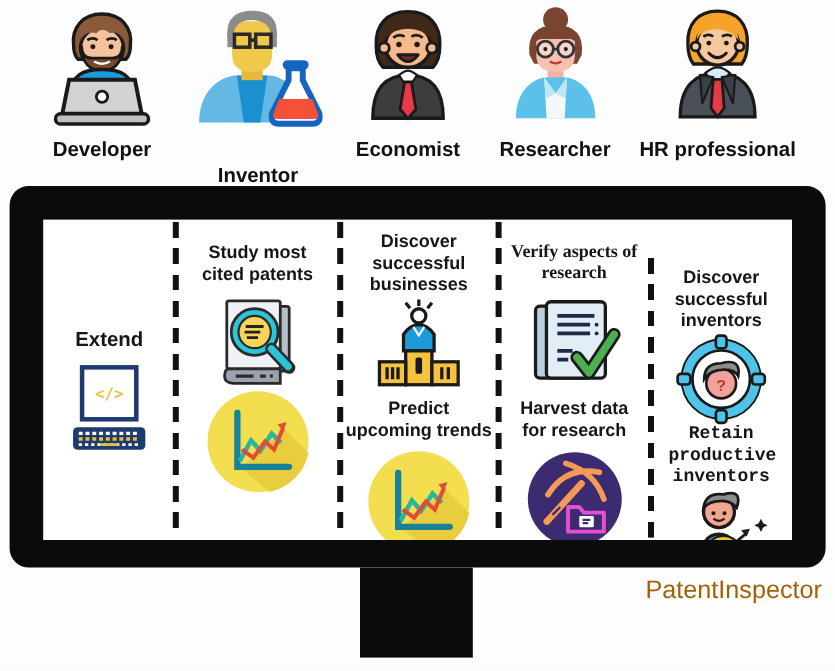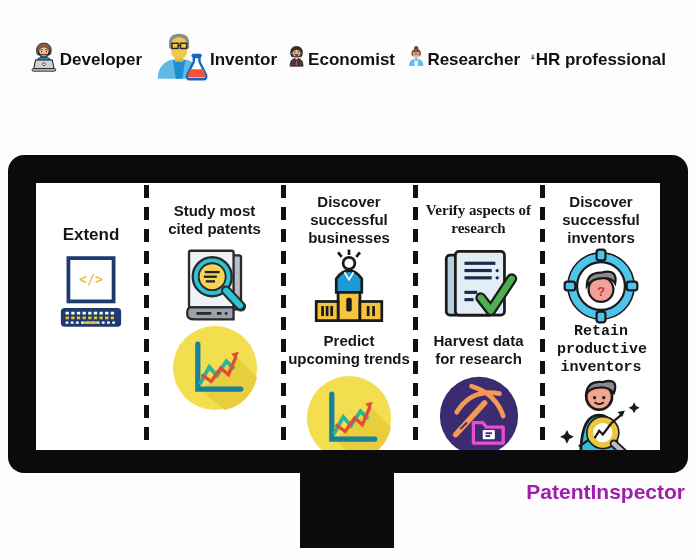--- a/index.html
+++ b/index.html
@@ -1,41 +1,41 @@
 <!DOCTYPE html>
 <html><head>
 <meta charset="utf-8">
 <style>
   html,body{margin:0;padding:0;background:#fff;}
   #stage{position:relative;width:696px;height:559px;background:#fdfdfd;overflow:hidden;
          font-family:"Liberation Sans",sans-serif;color:#1a1a1a;}
   
-  .persona{position:absolute;top:4px;display:flex;flex-direction:row;align-items:center;}
+  .persona{position:absolute;top:4px;display:flex;flex-direction:column;align-items:center;}
   .persona svg{display:block;}
   .persona-label{font-weight:bold;font-size:17px;margin-top:5px;white-space:nowrap;color:#111;}
   
   .monitor{position:absolute;left:8px;top:155px;width:680px;height:318px;background:#0b0b0b;border-radius:16px;}
   .screen{position:absolute;left:28px;top:28px;width:624px;height:267px;background:#ffffff;overflow:hidden;display:flex;}
   .col{position:relative;display:flex;flex-direction:column;align-items:center;box-sizing:border-box;}
-  .col:nth-child(1){width:110px;padding-top:42px;}
+  .col:nth-child(1){width:110px;padding-top:90px;}
   .col:nth-child(2){width:137px;padding-top:10px;}
   .col:nth-child(3){width:132px;padding-top:10px;}
   .col:nth-child(4){width:127px;padding-top:10px;}
-  .col:nth-child(5){width:118px;padding-top:10px;}
+  .col:nth-child(5){width:118px;padding-top:10px;margin-top:30px;}
   .dash-sep{position:absolute;left:-2px;top:2px;bottom:2px;width:5px;
     background:repeating-linear-gradient(180deg,#111 0px,#111 13px,transparent 13px,transparent 22px);}
   .use-label{font-weight:bold;font-size:15px;line-height:1.18;text-align:center;color:#161616;}
   .top-label{min-height:54px;display:flex;align-items:center;justify-content:center;}
   .bottom-label{min-height:50px;display:flex;align-items:center;justify-content:center;}
   .extend-label{font-size:17px;}
   .icon-slot{height:78px;display:flex;align-items:flex-start;justify-content:center;}
   .big-circle{margin-top:0;}
   
   .stand{position:absolute;left:300px;top:473px;width:94px;height:75px;background:#0b0b0b;}
-  .brand{position:absolute;right:11px;top:480px;font-weight:bold;font-size:21px;color:#a21caf;margin-left:16px;}
+  .brand{position:absolute;right:11px;top:480px;font-weight:normal;font-size:21px;color:#a16207;margin-left:16px;}
 </style>
 </head>
 <body>
 
 <div id="stage">
 
   <div class="persona" style="left:28px;width:114px;">
     <svg width="104" height="106" viewBox="0 0 110 112">
       <path d="M55 8 C38 8 28 20 30 36 C30 42 32 46 34 48 L76 48 C78 46 80 42 80 36 C82 20 72 8 55 8 Z" fill="#8a5a3b" stroke="#1a1a1a" stroke-width="3"></path>
       <ellipse cx="55" cy="38" rx="19" ry="18" fill="#f6c29e" stroke="#1a1a1a" stroke-width="3"></ellipse>
@@ -47,21 +47,21 @@
       <path d="M42 31 q5 -3 9 0" stroke="#1a1a1a" stroke-width="2.5" fill="none"></path>
       <path d="M59 31 q5 -3 9 0" stroke="#1a1a1a" stroke-width="2.5" fill="none"></path>
       <path d="M28 78 C28 62 38 57 55 57 C72 57 82 62 82 78 Z" fill="#1b9cd8" stroke="#1a1a1a" stroke-width="3"></path>
       <path d="M26 66 L84 66 L90 96 L20 96 Z" fill="#d2d2d2" stroke="#1a1a1a" stroke-width="3.5"></path>
       <circle cx="55" cy="81" r="5" fill="#fff" stroke="#1a1a1a" stroke-width="2.5"></circle>
       <rect x="14" y="96" width="82" height="9" rx="4.5" fill="#c0c0c0" stroke="#1a1a1a" stroke-width="3"></rect>
     </svg>
     <div class="persona-label">Developer</div>
   </div>
 
-  <div class="persona" style="left:153px;width:124px;">
+  <div class="persona" style="left:153px;width:124px;gap:22px;">
     <svg width="118" height="106" viewBox="0 0 120 108">
       <path d="M10 100 C10 74 26 62 40 60 L72 60 C88 64 96 76 96 100 Z" fill="#63b9e4"></path>
       <path d="M42 60 L68 60 L62 100 L48 100 Z" fill="#1b8fd0"></path>
       <rect x="46" y="46" width="18" height="18" fill="#e8b83e"></rect>
       <path d="M38 14 h34 v28 q0 15 -17 15 q-17 0 -17 -15 Z" fill="#f0c84a"></path>
       <path d="M34 28 Q32 5 55 5 Q78 5 76 28 L71 28 Q71 13 55 13 Q39 13 39 28 Z" fill="#8c8c8c"></path>
       <rect x="34" y="24" width="6" height="12" fill="#8c8c8c"></rect>
       <rect x="70" y="24" width="6" height="12" fill="#8c8c8c"></rect>
       <rect x="40" y="25" width="13" height="11" fill="none" stroke="#2a2a2a" stroke-width="3"></rect>
       <rect x="58" y="25" width="13" height="11" fill="none" stroke="#2a2a2a" stroke-width="3"></rect>

